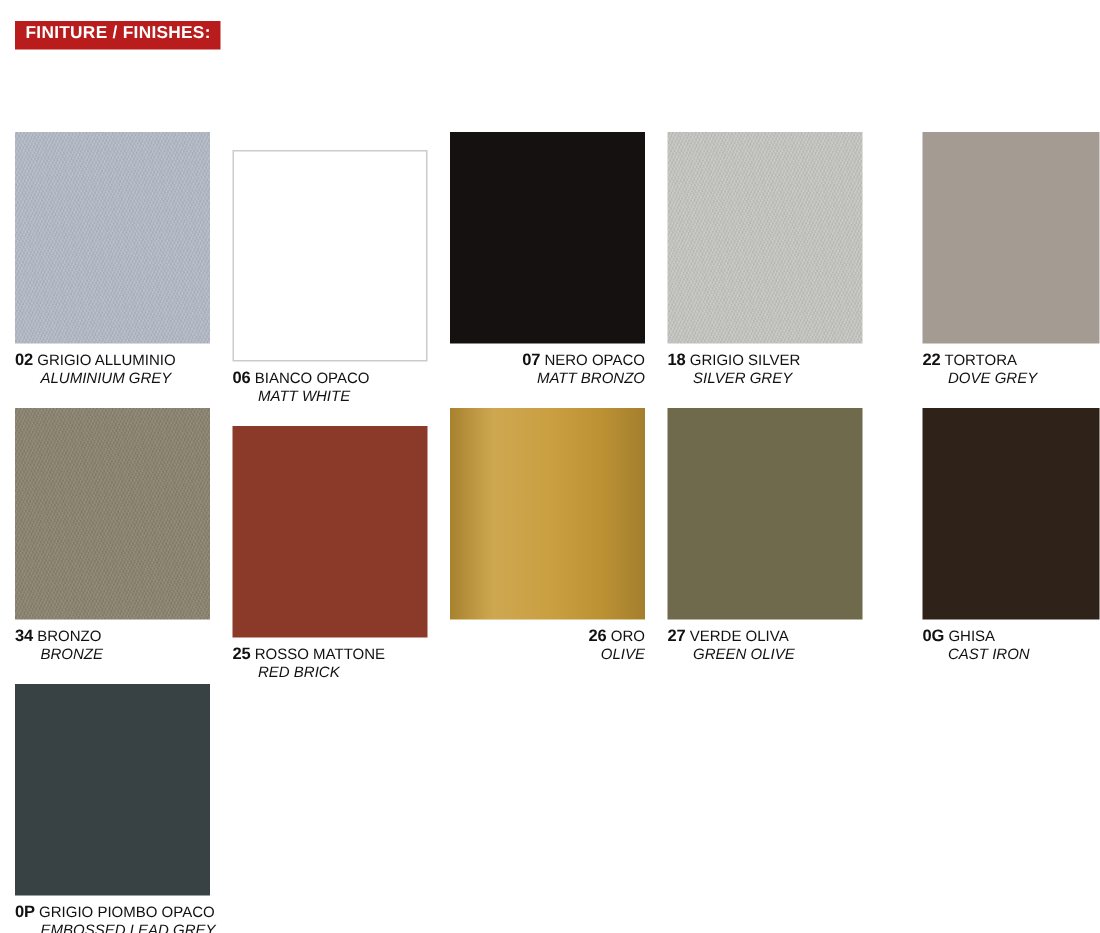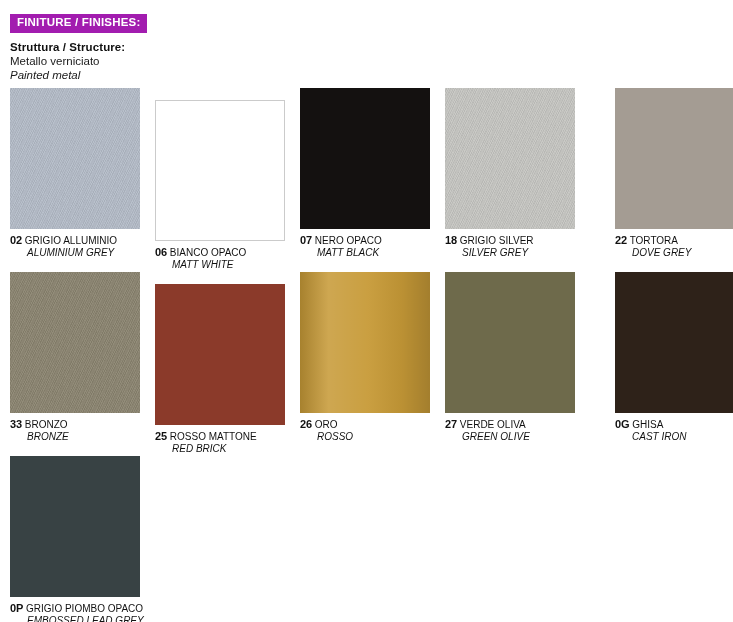--- a/index.html
+++ b/index.html
@@ -20,21 +20,21 @@
   
   .header {
     position: absolute;
     top: 0; left: 0; right: 0;
     height: 88px;
   }
   .finishes-tag {
     position: absolute;
     left: 10px;
     top: 14px;
-    background: #a21caf;
+    background: #b91c1c;
     color: #ffffff;
     font-size: 11.5px;
     font-weight: bold;
     letter-spacing: 0.2px;
     padding: 3px 7px 4px 7px;
     line-height: 1;
     display: inline-block;
     white-space: nowrap;
   }
   .structure-block {
@@ -86,21 +86,21 @@
   .row-1 { top: 184px; }
   .row-2 { top: 368px; }
 
   .cell {
     position: absolute;
     width: 130px;
     top: 0;
   }
   .col-0 { left: 10px; }
   .col-1 { left: 155px; margin-top: 12px; }
-  .col-2 { left: 300px; }
+  .col-2 { left: 300px; text-align: right; }
   .col-3 { left: 445px; }
   .col-4 { left: 567px; margin-left: 48px; }
 
   .swatch {
     width: 130px;
     height: 141px;
     box-sizing: border-box;
     position: relative;
     overflow: hidden;
   }
@@ -153,25 +153,20 @@
     font-style: italic;
     color: #111111;
     padding-left: 17px;
   }
 </style>
 </head>
 <body>
 
 <div class="header">
   <div class="finishes-tag">FINITURE / FINISHES:</div>
-  <div class="structure-block">
-    <div class="structure-title">Struttura / Structure:</div>
-    <div class="structure-it">Metallo verniciato</div>
-    <div class="structure-en">Painted metal</div>
-  </div>
 </div>
 
 <div class="grid">
   <div class="row row-0">
       <div class="cell col-0">
         <div class="swatch textured" style="background: rgb(180, 188, 200);"></div>
         <div class="caption">
           <div class="cap-line1"><span class="cap-code">02</span> <span class="cap-name-it">GRIGIO ALLUMINIO</span></div>
           <div class="cap-line2">ALUMINIUM GREY</div>
         </div>
@@ -180,21 +175,21 @@
         <div class="swatch bordered" style="background: rgb(255, 255, 255);"></div>
         <div class="caption">
           <div class="cap-line1"><span class="cap-code">06</span> <span class="cap-name-it">BIANCO OPACO</span></div>
           <div class="cap-line2">MATT WHITE</div>
         </div>
       </div>
       <div class="cell col-2">
         <div class="swatch" style="background: rgb(20, 17, 16);"></div>
         <div class="caption">
           <div class="cap-line1"><span class="cap-code">07</span> <span class="cap-name-it">NERO OPACO</span></div>
-          <div class="cap-line2">MATT BLACK</div>
+          <div class="cap-line2">MATT BRONZO</div>
         </div>
       </div>
       <div class="cell col-3">
         <div class="swatch textured" style="background: rgb(198, 198, 194);"></div>
         <div class="caption">
           <div class="cap-line1"><span class="cap-code">18</span> <span class="cap-name-it">GRIGIO SILVER</span></div>
           <div class="cap-line2">SILVER GREY</div>
         </div>
       </div>
       <div class="cell col-4">
@@ -202,36 +197,36 @@
         <div class="caption">
           <div class="cap-line1"><span class="cap-code">22</span> <span class="cap-name-it">TORTORA</span></div>
           <div class="cap-line2">DOVE GREY</div>
         </div>
       </div>
     </div>
   <div class="row row-1">
       <div class="cell col-0">
         <div class="swatch textured" style="background: rgb(139, 132, 112);"></div>
         <div class="caption">
-          <div class="cap-line1"><span class="cap-code">33</span> <span class="cap-name-it">BRONZO</span></div>
+          <div class="cap-line1"><span class="cap-code">34</span> <span class="cap-name-it">BRONZO</span></div>
           <div class="cap-line2">BRONZE</div>
         </div>
       </div>
       <div class="cell col-1">
         <div class="swatch" style="background: rgb(139, 58, 42);"></div>
         <div class="caption">
           <div class="cap-line1"><span class="cap-code">25</span> <span class="cap-name-it">ROSSO MATTONE</span></div>
           <div class="cap-line2">RED BRICK</div>
         </div>
       </div>
       <div class="cell col-2">
         <div class="swatch sheen" style="background: rgb(199, 154, 55);"></div>
         <div class="caption">
           <div class="cap-line1"><span class="cap-code">26</span> <span class="cap-name-it">ORO</span></div>
-          <div class="cap-line2">ROSSO</div>
+          <div class="cap-line2">OLIVE</div>
         </div>
       </div>
       <div class="cell col-3">
         <div class="swatch" style="background: rgb(110, 106, 75);"></div>
         <div class="caption">
           <div class="cap-line1"><span class="cap-code">27</span> <span class="cap-name-it">VERDE OLIVA</span></div>
           <div class="cap-line2">GREEN OLIVE</div>
         </div>
       </div>
       <div class="cell col-4">

